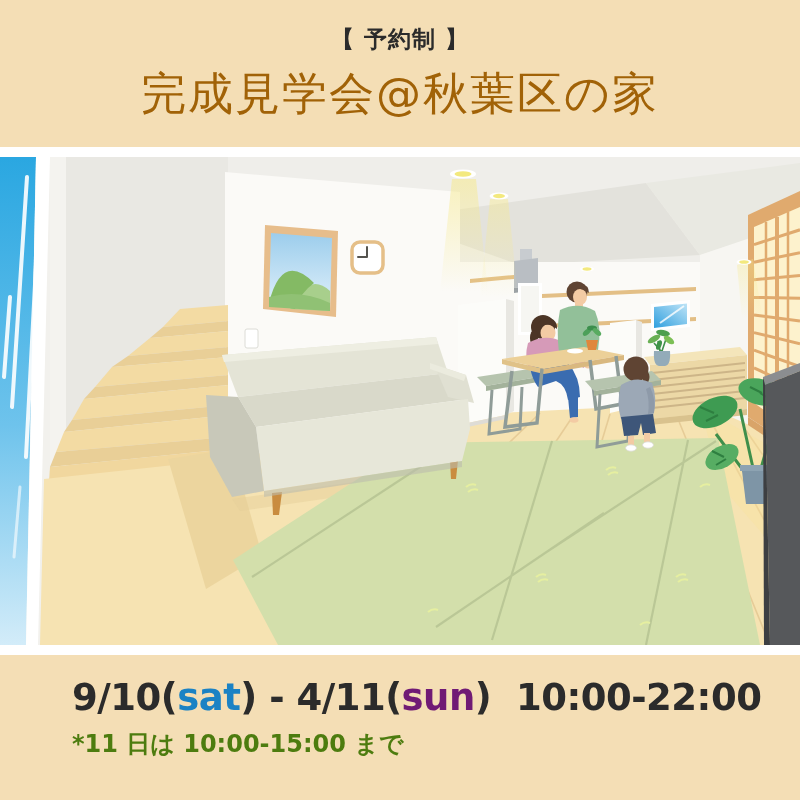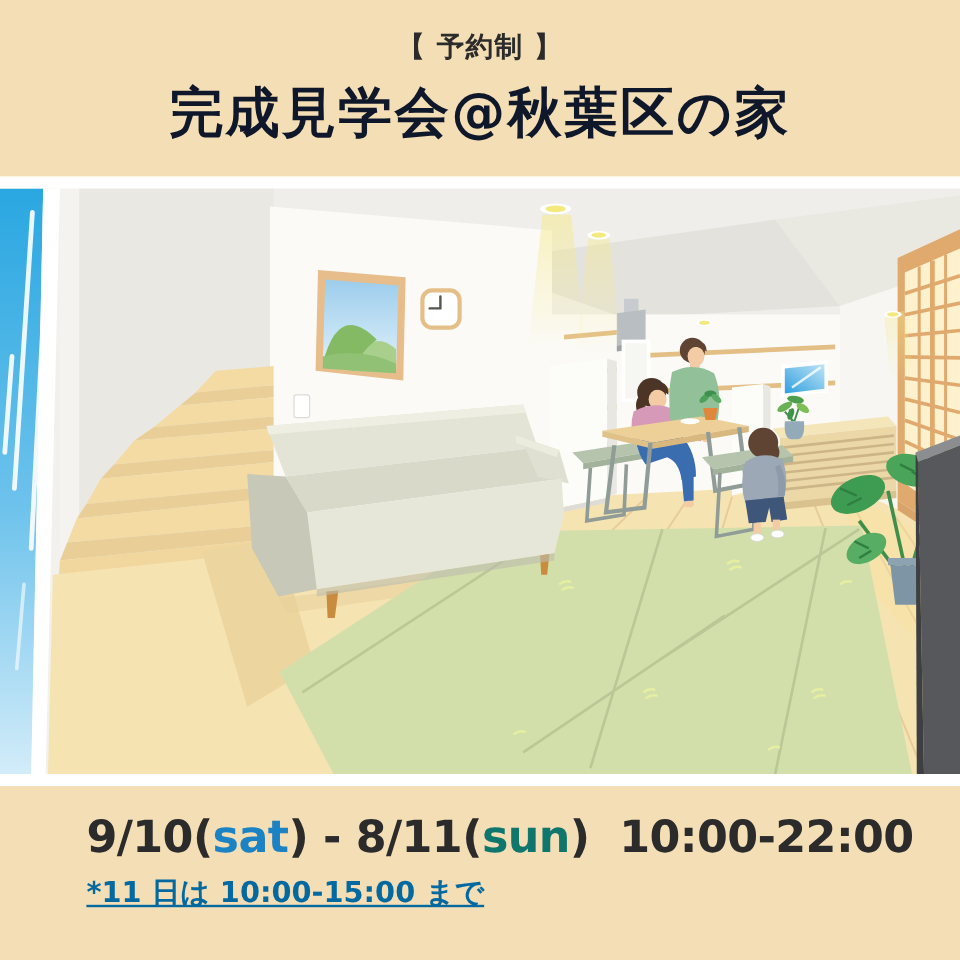--- a/index.html
+++ b/index.html
@@ -8,34 +8,34 @@
     background:#f4deb5;
     font-family:"DejaVu Sans","Liberation Sans",sans-serif;
     color:#2b2b2b;
   }
   .poster{width:800px;height:800px;display:flex;flex-direction:column;}
   .top{
     height:147px;background:#f4deb5;text-align:center;
     box-sizing:border-box;padding-top:24px;flex:none;
   }
   .badge{margin:0;font-size:23px;font-weight:700;letter-spacing:1px;color:#2b2b2b;}
-  .title{margin:9px 0 0;font-size:45px;font-weight:700;letter-spacing:2px;color:#0f172a;}
+  .title{margin:9px 0 0;font-size:45px;font-weight:400;letter-spacing:2px;color:#a16207;}
   .scene-wrap{
     height:508px;flex:none;background:#ffffff;
     box-sizing:border-box;padding:10px 0;
   }
   .scene{display:block;width:800px;height:488px;}
   .bottom{
     height:145px;flex:none;background:#f4deb5;
     box-sizing:border-box;padding:21px 10px 0 72px;
   }
   .schedule{margin:0;font-size:37px;font-weight:700;letter-spacing:-0.5px;white-space:pre;color:#2b2b2b;}
   .schedule .sat{color:#1b82c4;text-align:center;}
-  .schedule .sun{color:#0f766e;}
-  .note{margin:9px 0 0;font-size:24px;font-weight:700;color:#0369a1;text-decoration:underline;}
+  .schedule .sun{color:#701a75;}
+  .note{margin:9px 0 0;font-size:24px;font-weight:700;color:#4d7c0f;}
 </style>
 </head>
 <body>
 
 <div class="poster">
 
   <header class="top">
     <p class="badge">【 予約制 】</p>
     <h1 class="title">完成見学会@秋葉区の家</h1>
   </header>
@@ -304,17 +304,17 @@
 
       <g>
         <polygon points="763,220 800,206 800,214 765,228" fill="#8b8d90"></polygon>
         <polygon points="765,228 800,214 800,488 770,488" fill="#56585b"></polygon>
         <polygon points="763,220 765,228 770,488 764,488" fill="#3d3f42"></polygon>
       </g>
     </svg>
   </div>
 
   <footer class="bottom">
-    <p class="schedule"><span>9/10(</span><span class="sat">sat</span><span>) - </span><span>8/11(</span><span class="sun">sun</span><span>)  </span><span>10:00-22:00</span></p>
+    <p class="schedule"><span>9/10(</span><span class="sat">sat</span><span>) - </span><span>4/11(</span><span class="sun">sun</span><span>)  </span><span>10:00-22:00</span></p>
     <p class="note">*11 日は 10:00-15:00 まで</p>
   </footer>
 
 </div>
 
 </body></html>

